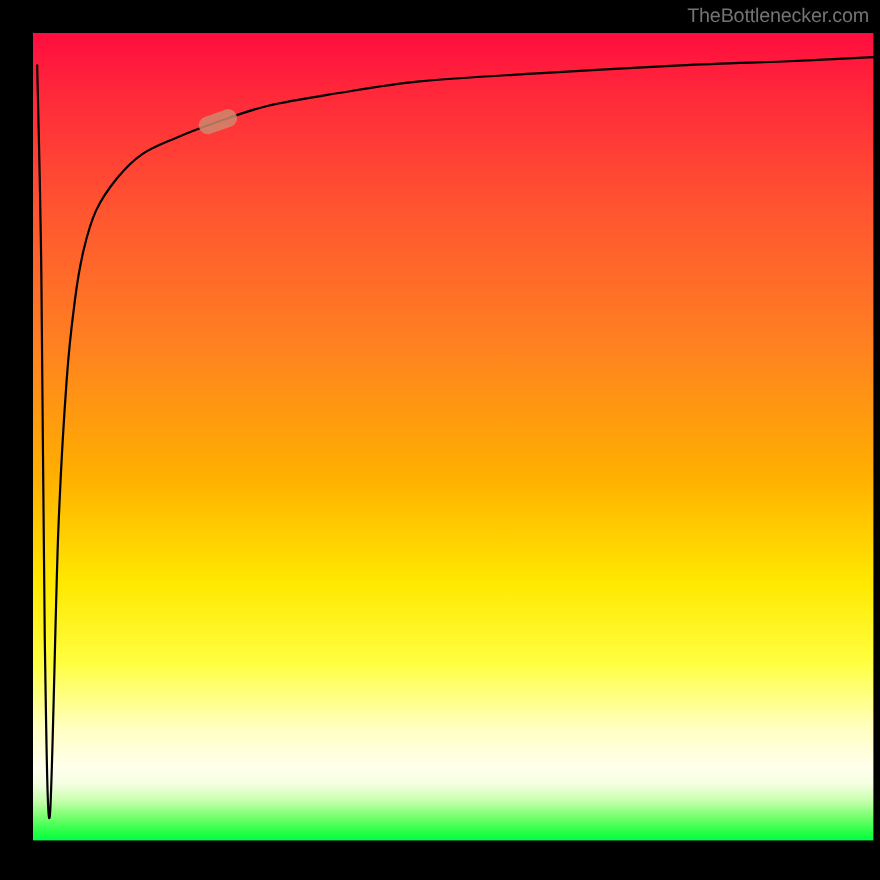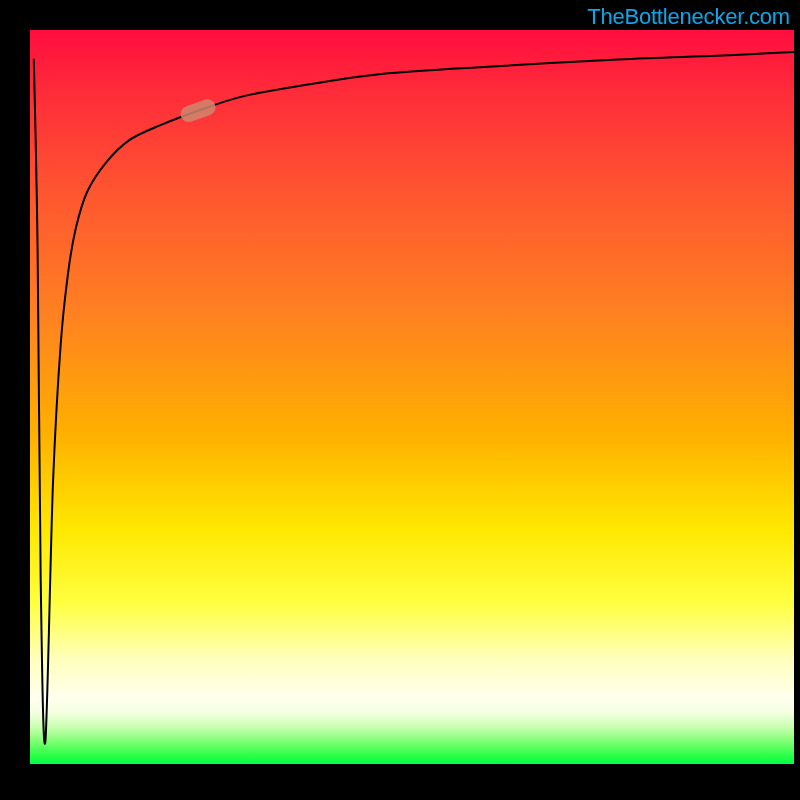--- a/index.html
+++ b/index.html
@@ -38,22 +38,22 @@
       #c9ffb0 95%,
       #7aff70 97%,
       #25ff45 99%,
       #00ff4a 100%
     );
   }
   .attrib {
     position: absolute;
     top: 4px;
     right: 10px;
-    color: #0ea5e9;
-    font-size: 22px;
+    color: #737373;
+    font-size: 18px;
     letter-spacing: -0.2px;
     user-select: none;
   }
   svg.curve {
     position: absolute;
     left: 0;
     top: 0;
     pointer-events: none;
   }
 </style>

